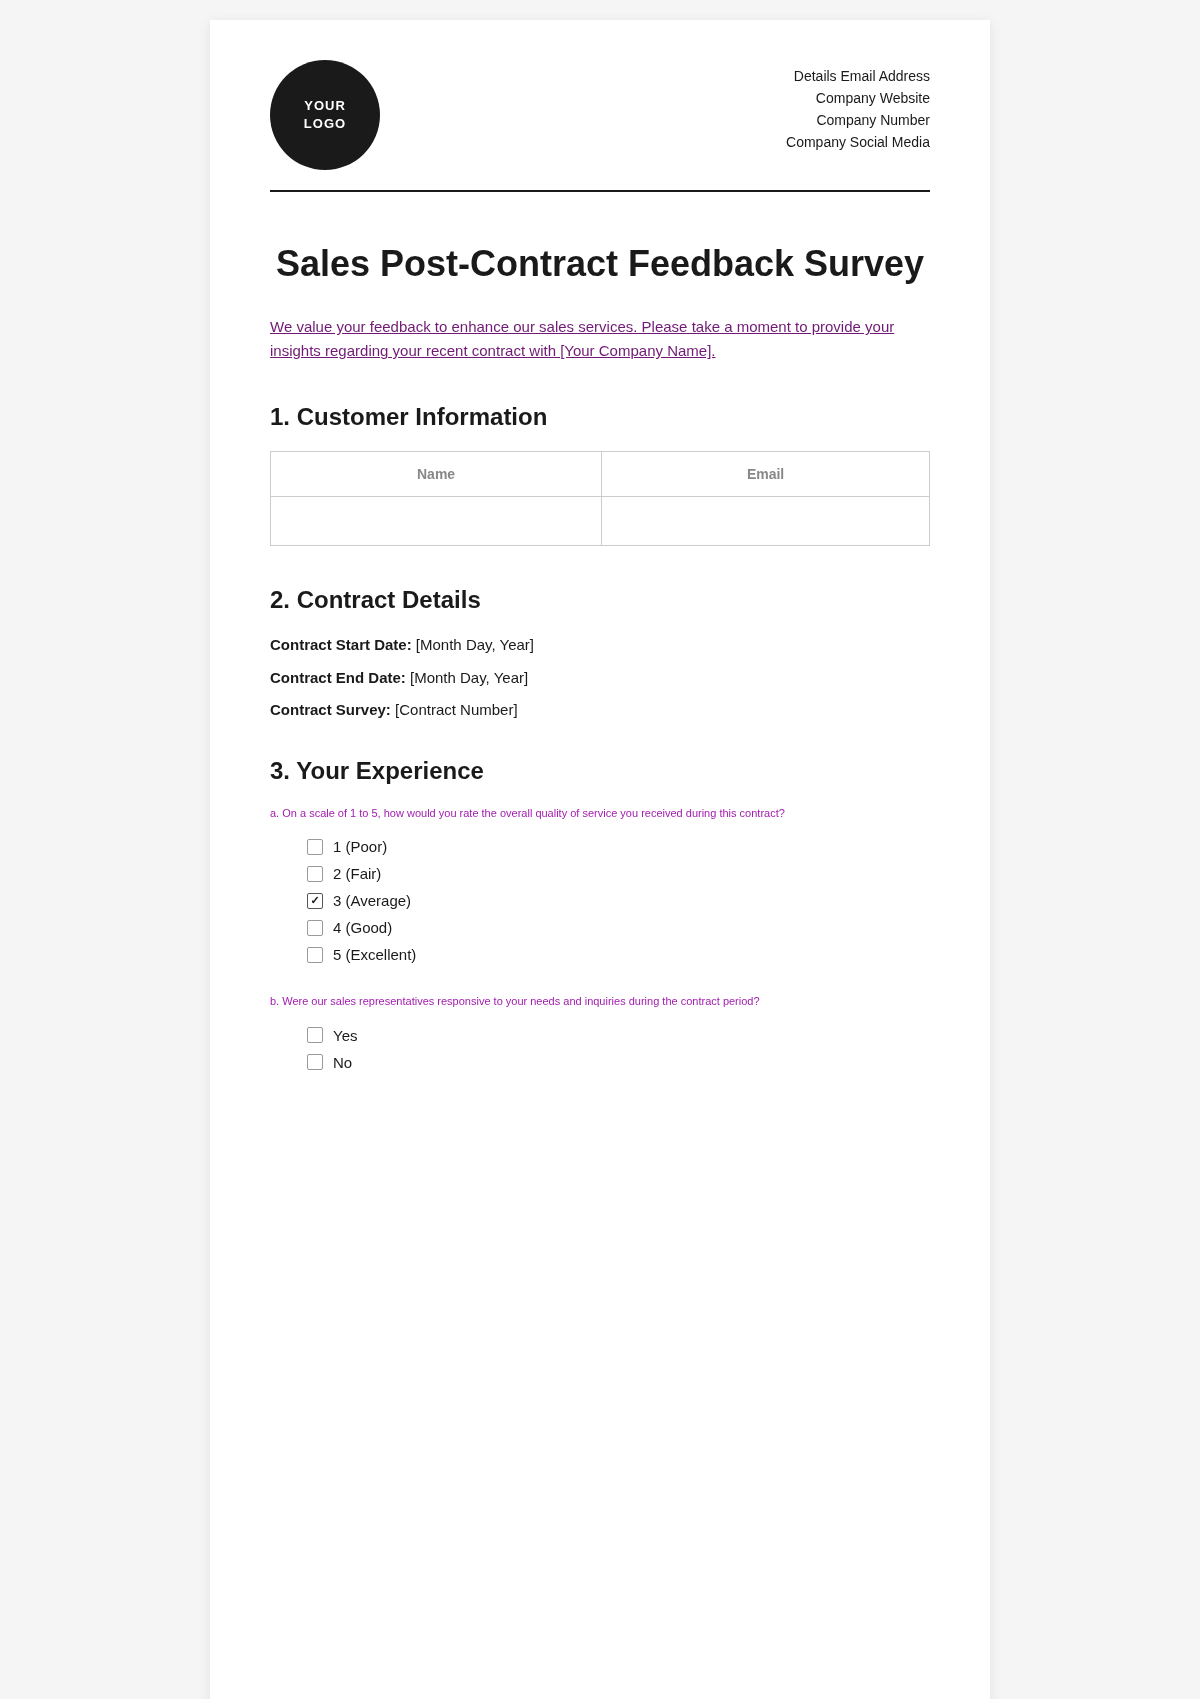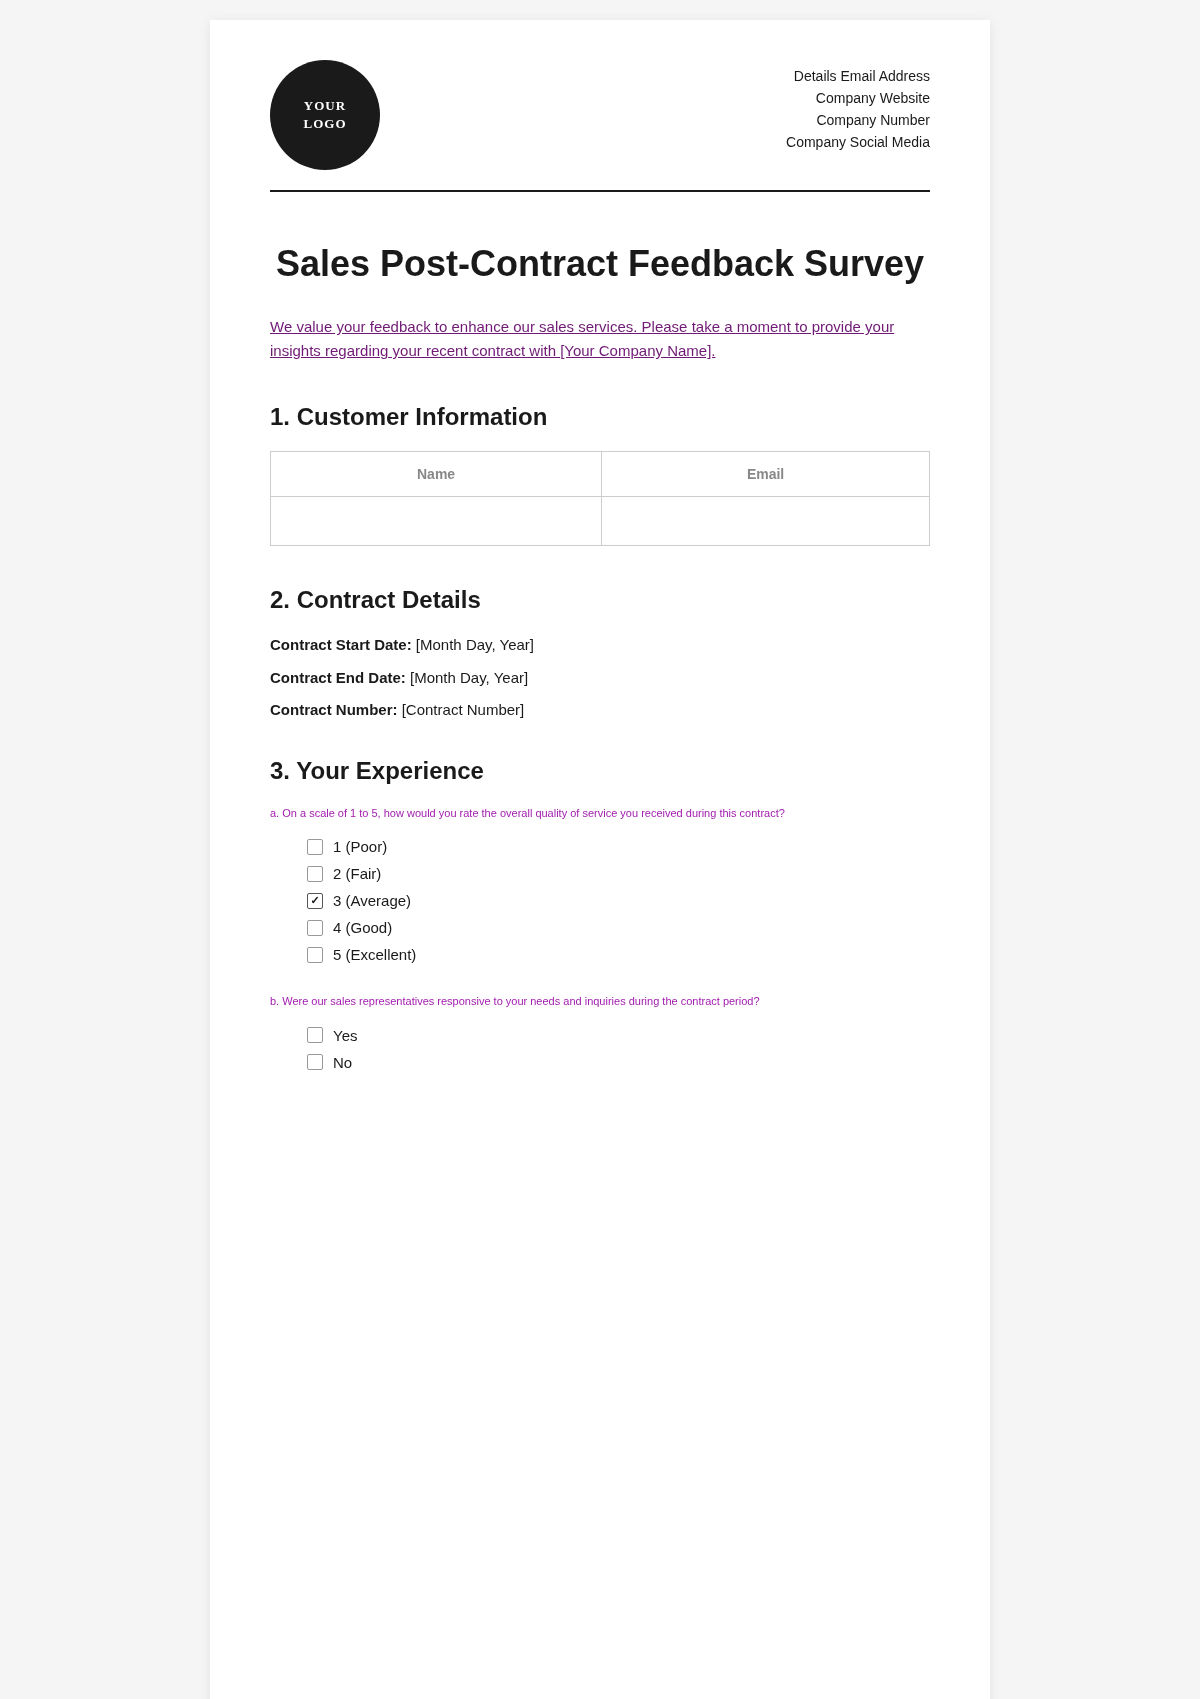--- a/index.html
+++ b/index.html
@@ -43,21 +43,20 @@
       flex-direction: column;
       align-items: center;
       justify-content: center;
       color: #ffffff;
       font-size: 13px;
       font-weight: 600;
       letter-spacing: 1px;
       line-height: 1.4;
       text-align: center;
       flex-shrink: 0;
-      font-family: Liberation Serif, serif;
     }
 
     .company-info {
       text-align: right;
       display: flex;
       flex-direction: column;
       gap: 6px;
       padding-top: 8px;
     }
 
@@ -233,21 +232,21 @@
     <h2 class="section-title">2. Contract Details</h2>
     <p class="contract-detail-item">
       <strong>Contract Start Date:</strong>
       <span>[Month Day, Year]</span>
     </p>
     <p class="contract-detail-item">
       <strong>Contract End Date:</strong>
       <span>[Month Day, Year]</span>
     </p>
     <p class="contract-detail-item">
-      <strong>Contract Number:</strong>
+      <strong>Contract Survey:</strong>
       <span>[Contract Number]</span>
     </p>
   </div>
 
   <div class="experience-section">
     <h2 class="section-title">3. Your Experience</h2>
 
     <p class="question-text">a. On a scale of 1 to 5, how would you rate the overall quality of service you received during this contract?</p>
 
     <div class="checkbox-group">

